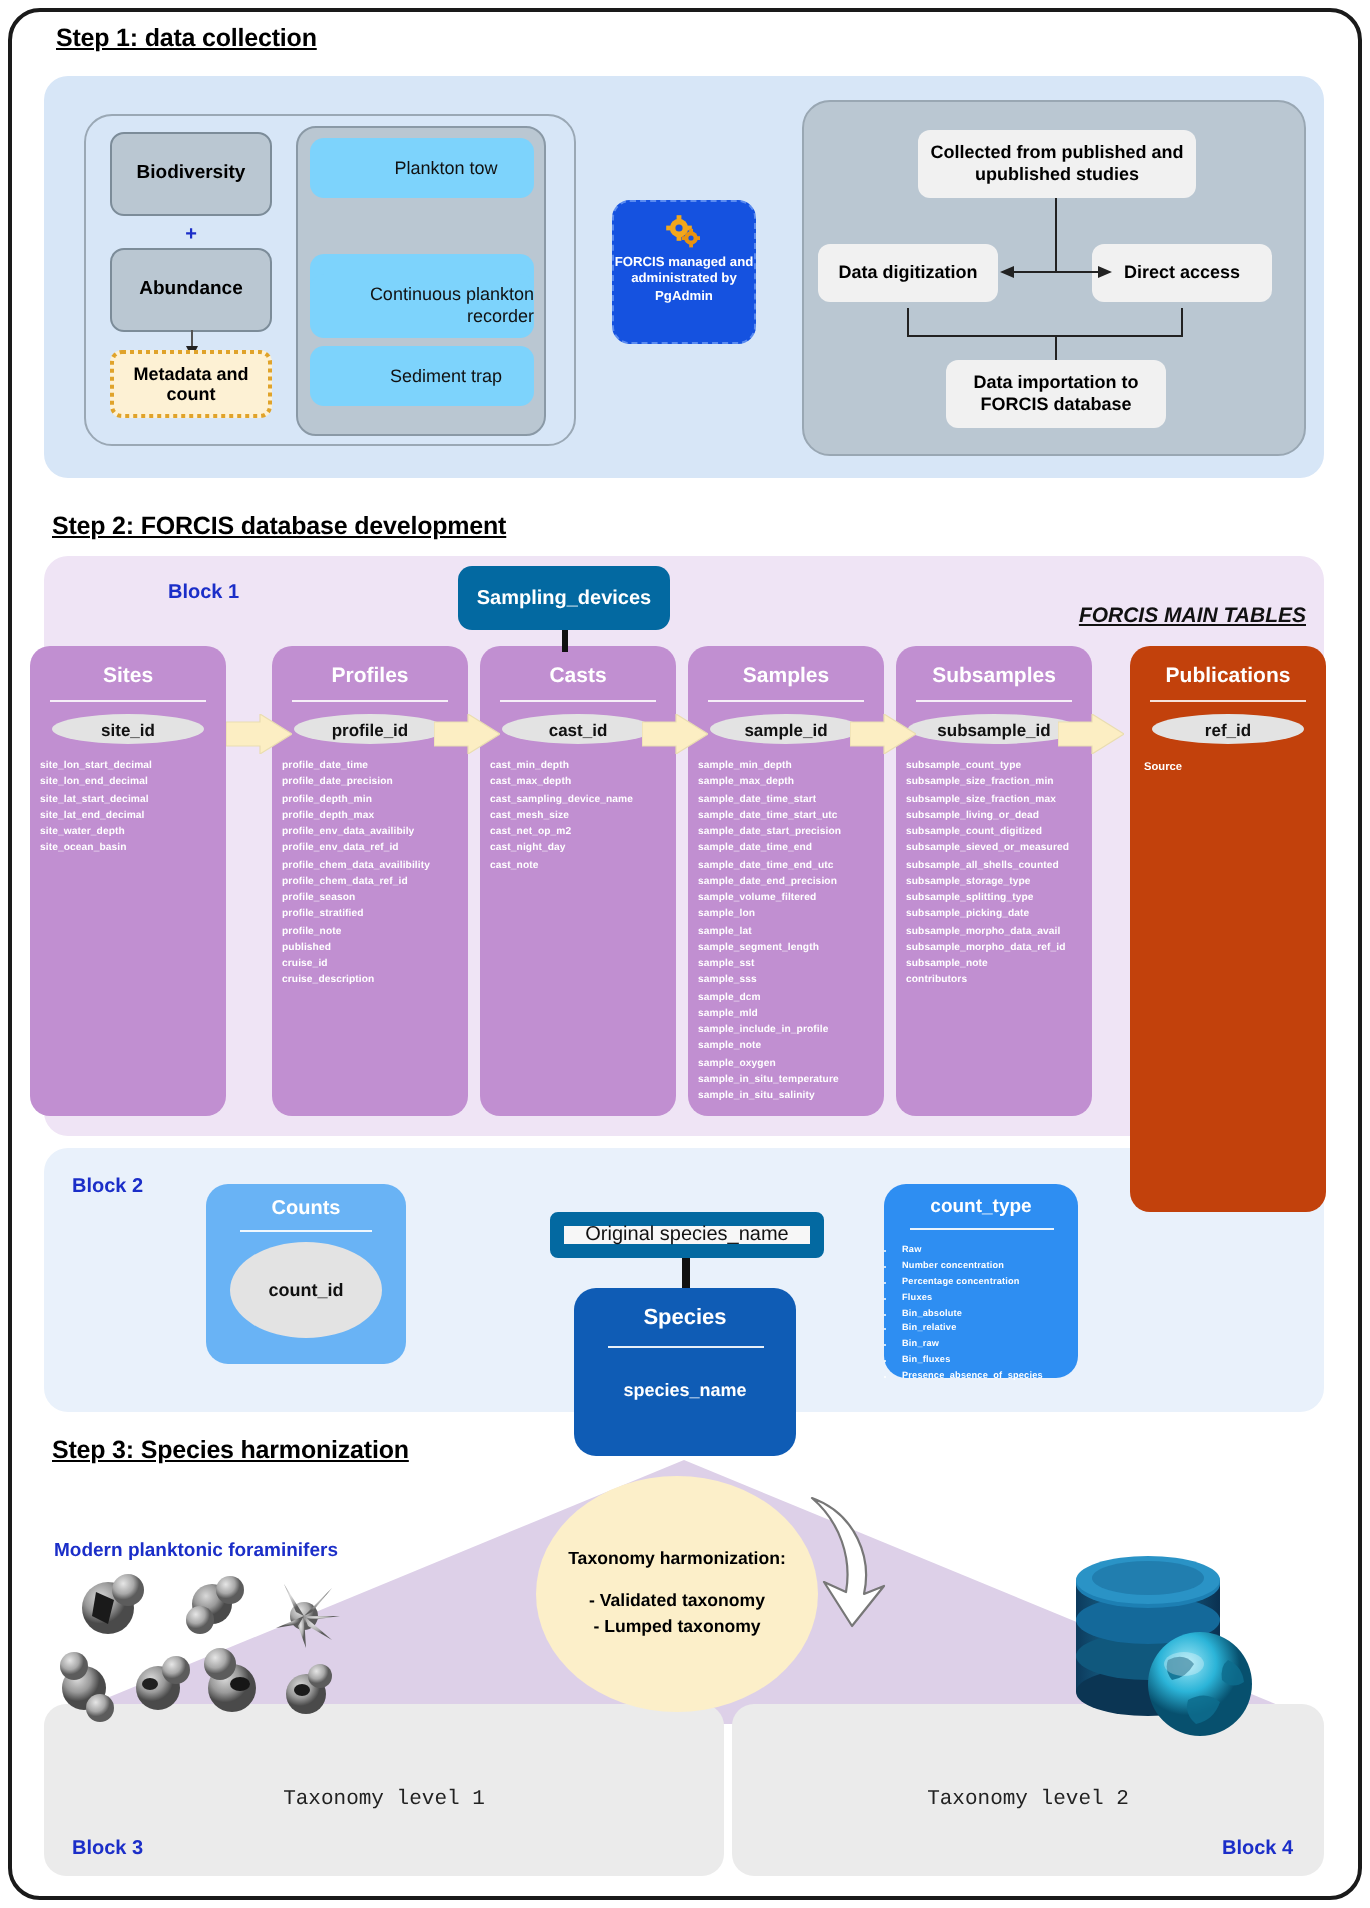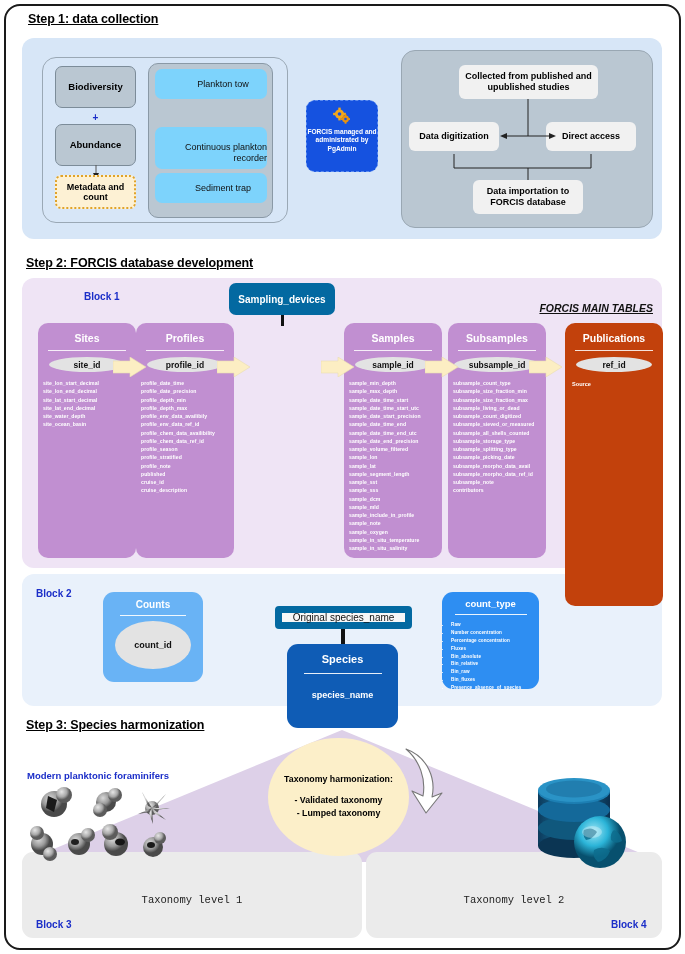--- a/index.html
+++ b/index.html
@@ -409,21 +409,21 @@
   <div class="s2-block1"></div>
   <div class="s2-block2"></div>
 
   <div class="block-tag" style="left:52px; top:291px;margin-left:32px;">Block 1</div>
   <div class="block-tag" style="left:36px; top:588px;">Block 2</div>
   <div class="main-tables-tag">FORCIS MAIN TABLES</div>
 
   <div class="sampling-devices">Sampling_devices</div>
   <div class="sd-stem"></div>
 
-  <div class="tbl" style="left:38px;">
+  <div class="tbl" style="left:15px;">
     <div class="tbl-name">Sites</div>
     <div class="tbl-rule"></div>
     <div class="tbl-key">site_id</div>
     <ul class="tbl-fields">
       <li>site_lon_start_decimal</li>
       <li>site_lon_end_decimal</li>
       <li>site_lat_start_decimal</li>
       <li>site_lat_end_decimal</li>
       <li>site_water_depth</li>
       <li>site_ocean_basin</li>
@@ -445,20 +445,34 @@
       <li>profile_chem_data_ref_id</li>
       <li>profile_season</li>
       <li>profile_stratified</li>
       <li>profile_note</li>
       <li>published</li>
       <li>cruise_id</li>
       <li>cruise_description</li>
     </ul>
   </div>
 
+  <div class="tbl" style="left:240px;">
+    <div class="tbl-name">Casts</div>
+    <div class="tbl-rule"></div>
+    <div class="tbl-key">cast_id</div>
+    <ul class="tbl-fields">
+      <li>cast_min_depth</li>
+      <li>cast_max_depth</li>
+      <li>cast_sampling_device_name</li>
+      <li>cast_mesh_size</li>
+      <li>cast_net_op_m2</li>
+      <li>cast_night_day</li>
+      <li>cast_note</li>
+    </ul>
+  </div>
 
   <div class="tbl" style="left:344px;">
     <div class="tbl-name">Samples</div>
     <div class="tbl-rule"></div>
     <div class="tbl-key">sample_id</div>
     <ul class="tbl-fields">
       <li>sample_min_depth</li>
       <li>sample_max_depth</li>
       <li>sample_date_time_start</li>
       <li>sample_date_time_start_utc</li>

